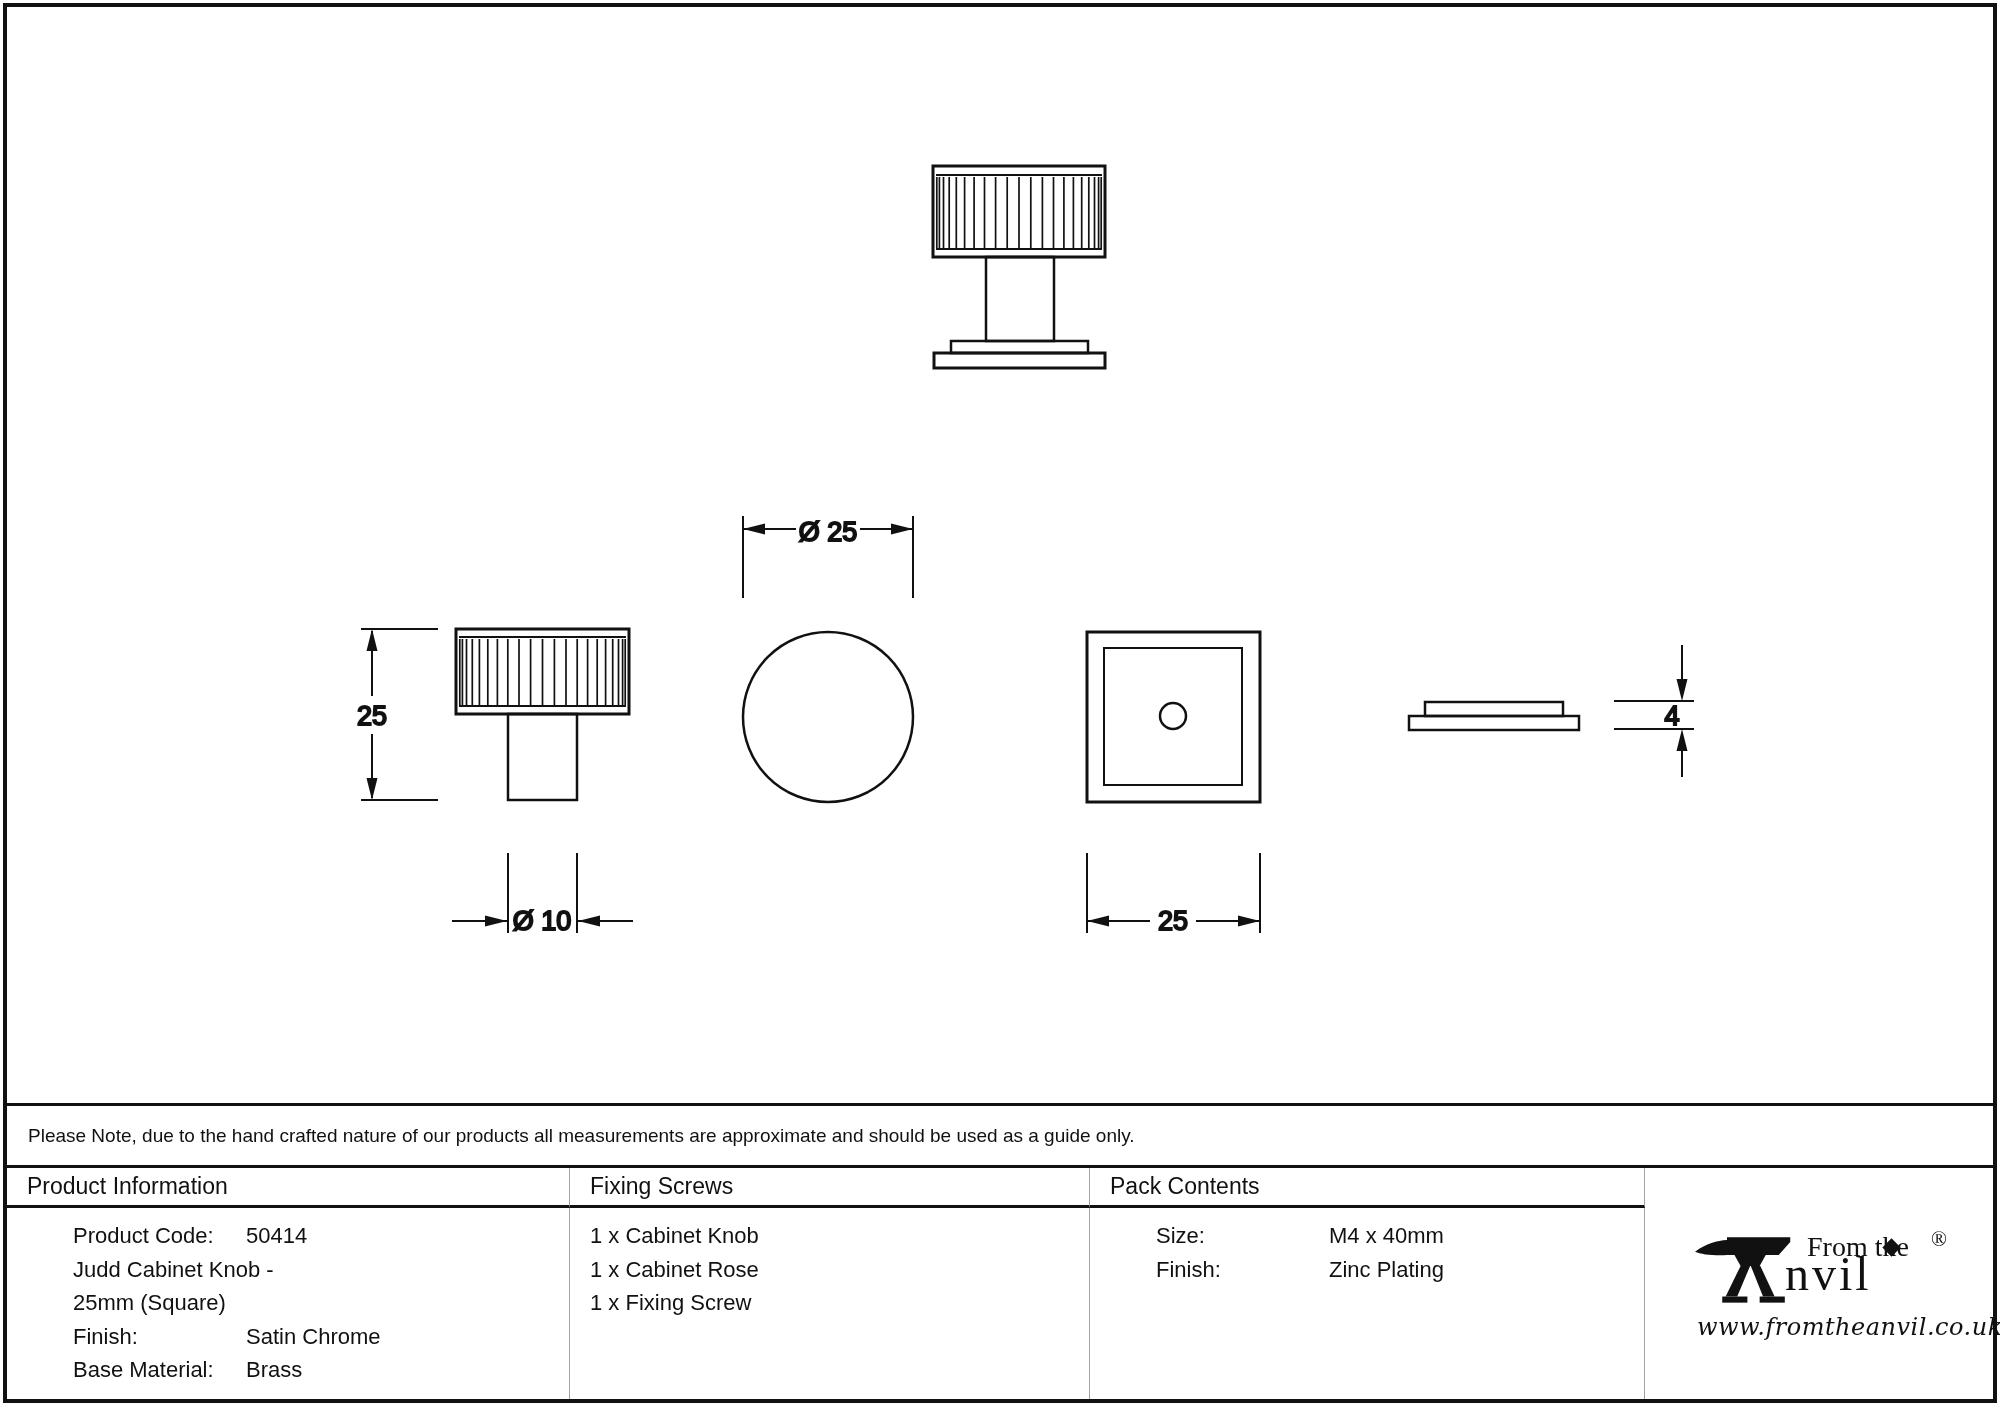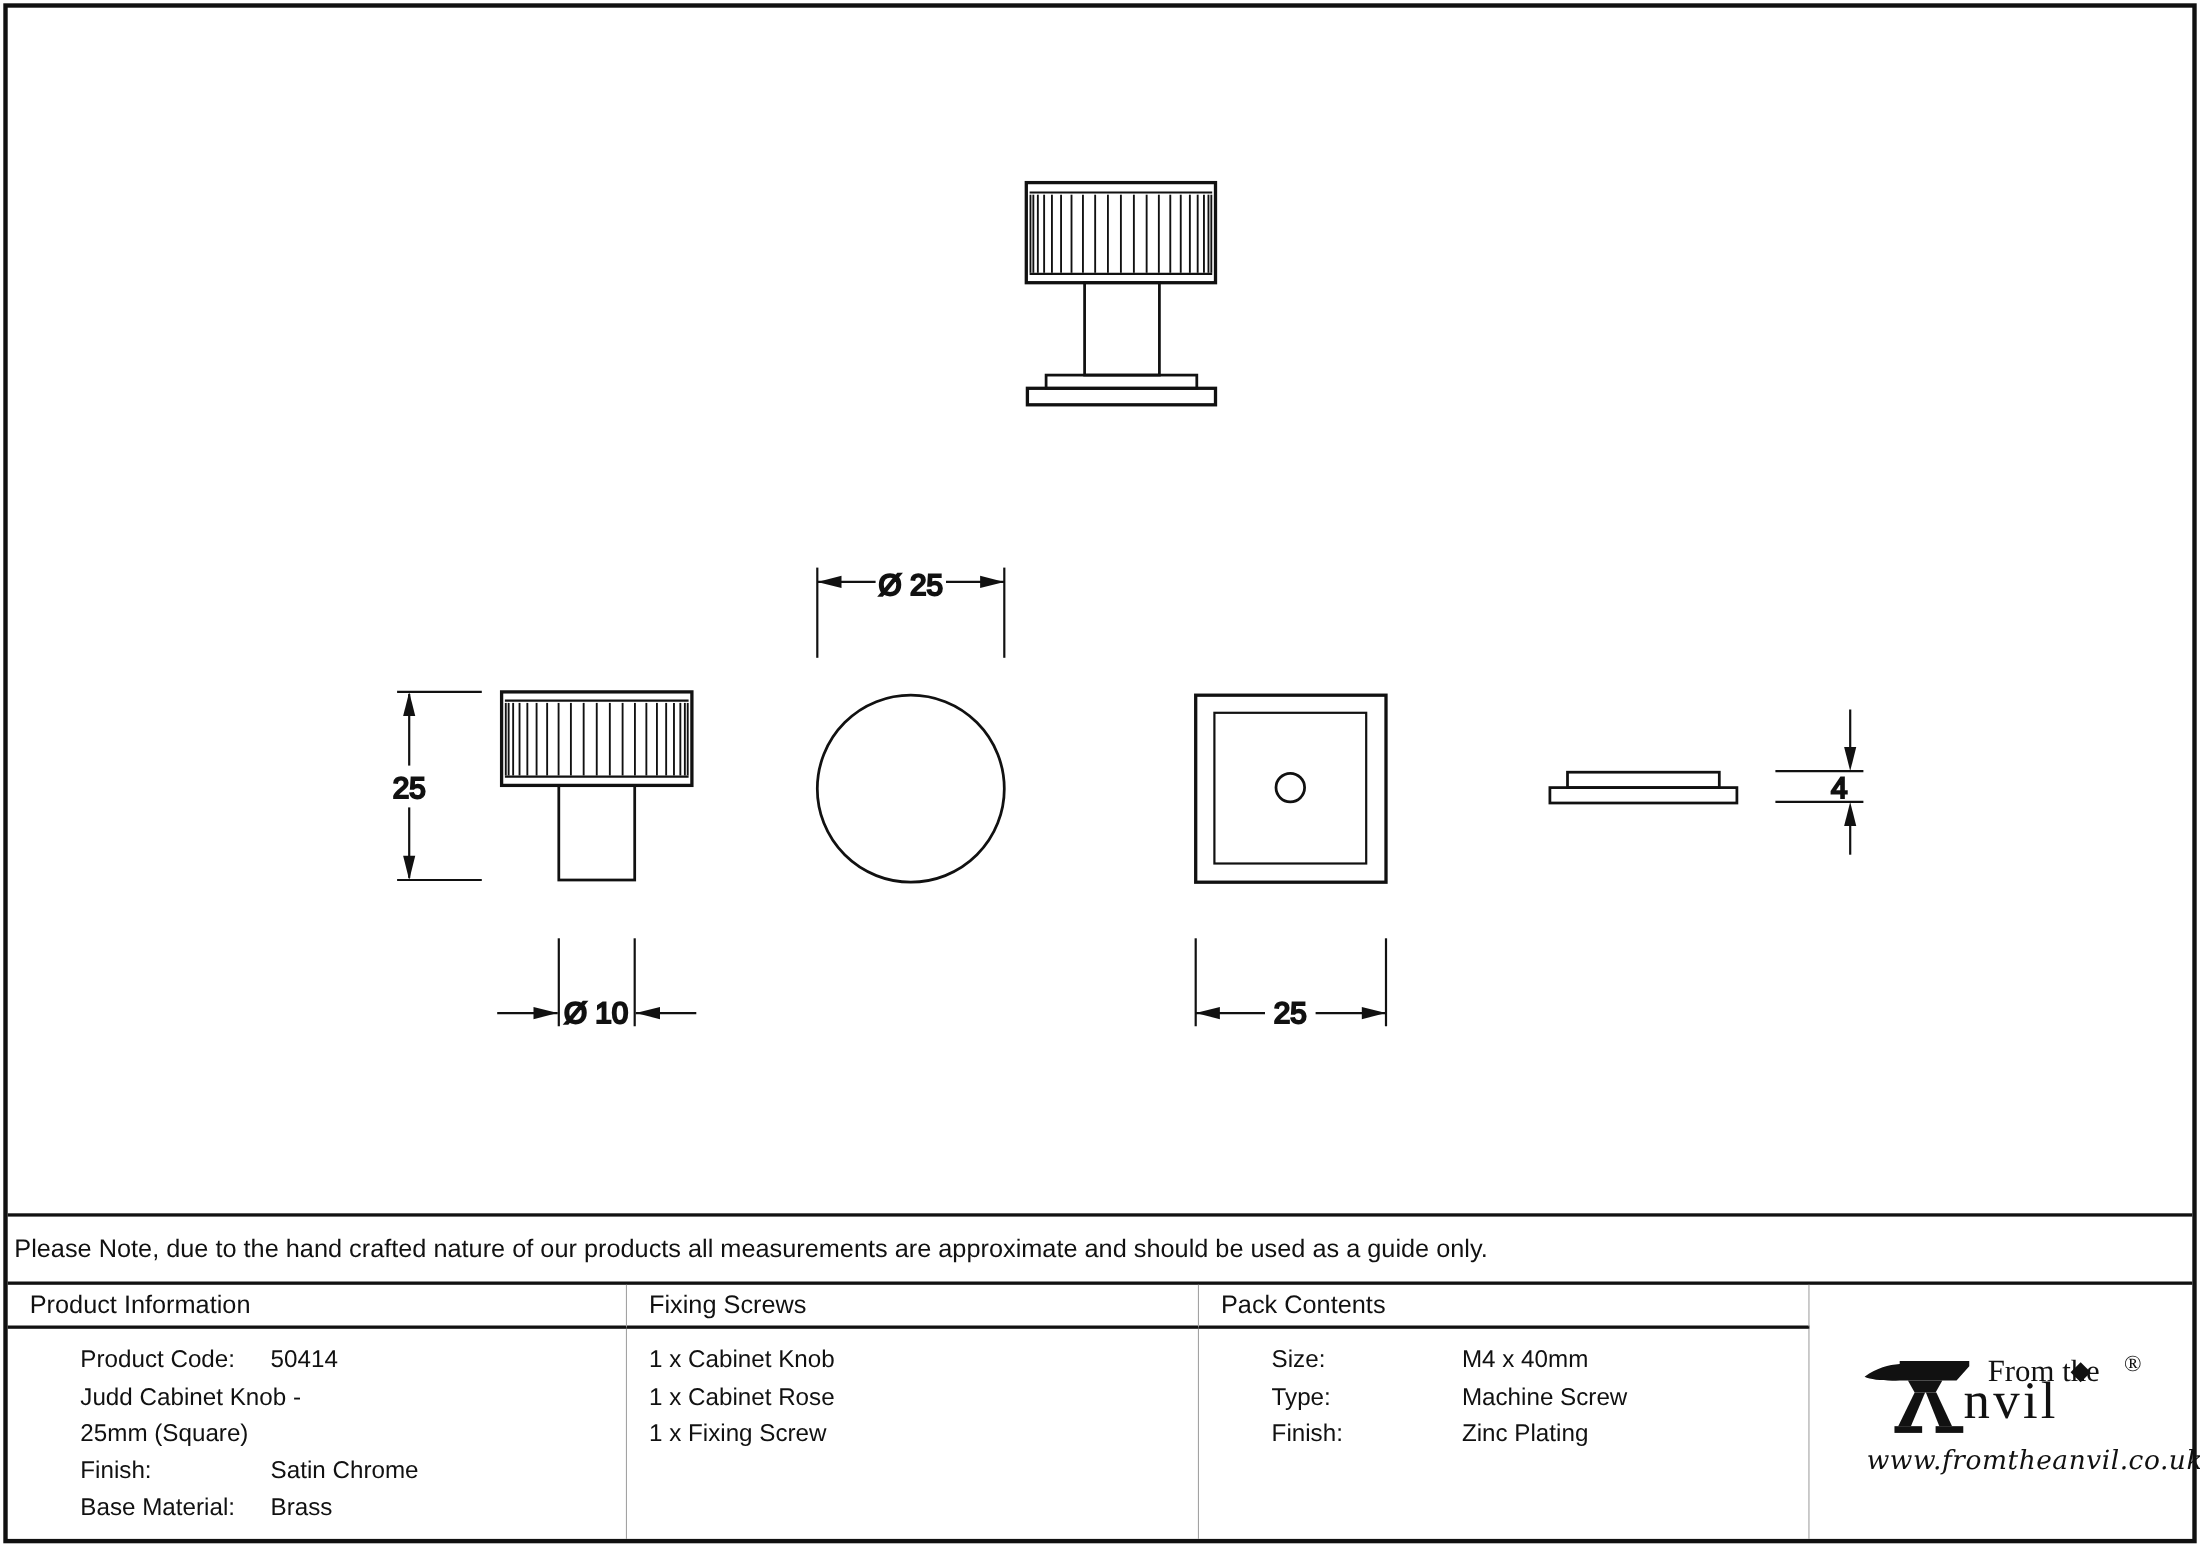--- a/index.html
+++ b/index.html
@@ -9,21 +9,21 @@
   svg text{font-family:"Liberation Sans",sans-serif;}
   .dim-label{font-size:27px;fill:#111;}
   .drawing-lines{stroke:#111;fill:none;}
   .flutes line{stroke:#111;stroke-width:1.7;}
   .arrow{fill:#111;stroke:none;}
 
   
   .bottom{position:absolute;left:7px;right:7px;top:1103px;bottom:7px;
           border-top:3px solid #111;display:flex;flex-direction:column;font-size:22px;}
   .note-row{height:59px;border-bottom:3px solid #111;display:flex;align-items:center;
-            padding-left:6px;font-size:23px;}
+            padding-left:21px;font-size:19px;}
   .grid{flex:1;display:grid;grid-template-columns:563px 520px 555px 1fr;
         grid-template-rows:40px 1fr;}
   .hc{border-bottom:3px solid #111;display:flex;align-items:center;
       padding-left:20px;font-size:23px;}
   .br{border-right:1px solid #a3a3a3;}
   .cc{padding:11px 0 0 20px;line-height:33.5px;}
   .kv{display:flex;margin-left:46px;}
   .k{width:173px;flex:none;}
   .v.wrap{width:260px;}
   .logo-cell{grid-column:4;grid-row:1/3;display:flex;align-items:center;justify-content:center;}
@@ -229,22 +229,18 @@
       <div>1 x Cabinet Rose</div>
       <div>1 x Fixing Screw</div>
     </div>
 
     <div class="cc br">
       <div class="kv">
         <span class="k">Size:</span>
         <span class="v">M4 x 40mm</span>
       </div>
       <div class="kv">
-        <span class="k">Type:</span>
-        <span class="v">Machine Screw</span>
-      </div>
-      <div class="kv">
         <span class="k">Finish:</span>
         <span class="v">Zinc Plating</span>
       </div>
     </div>
   </div>
 </div>
 
 </body></html>

